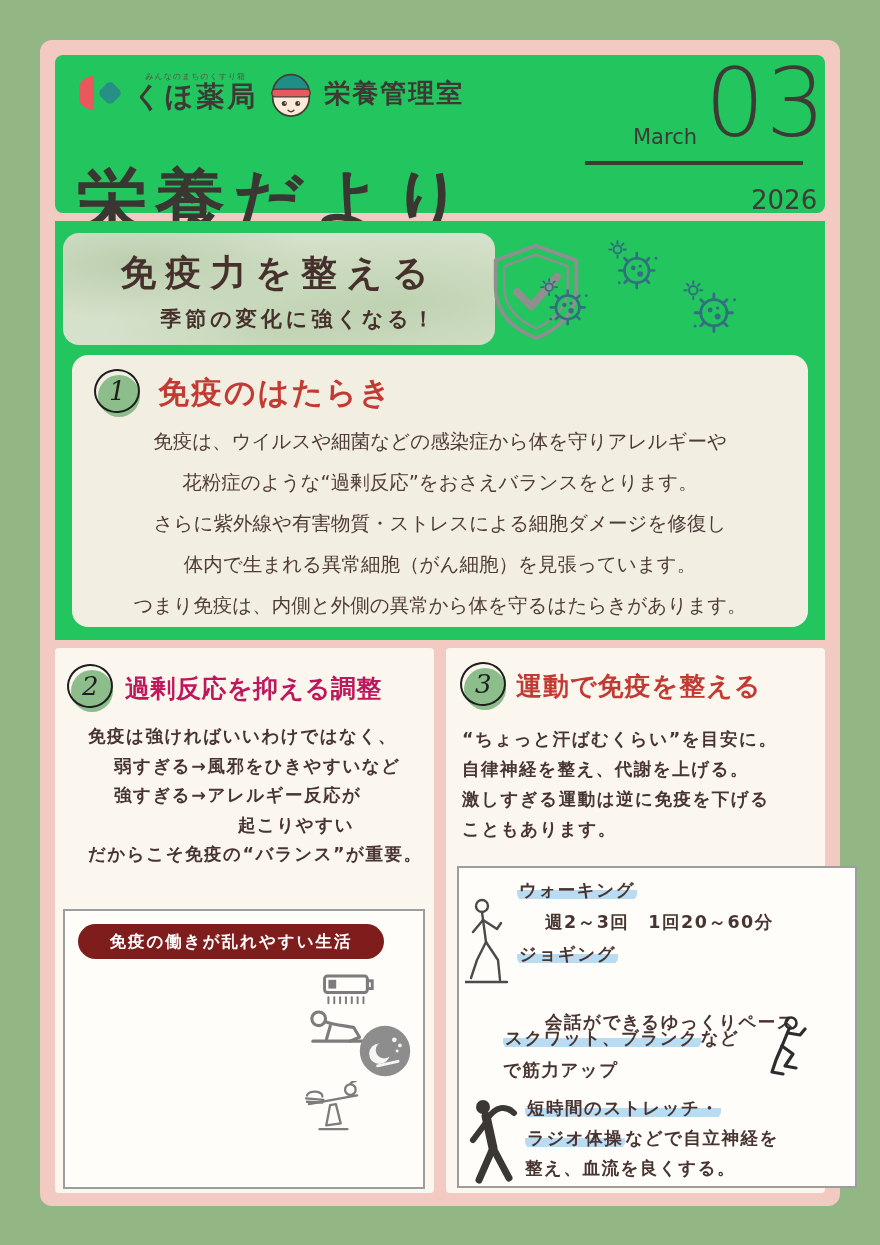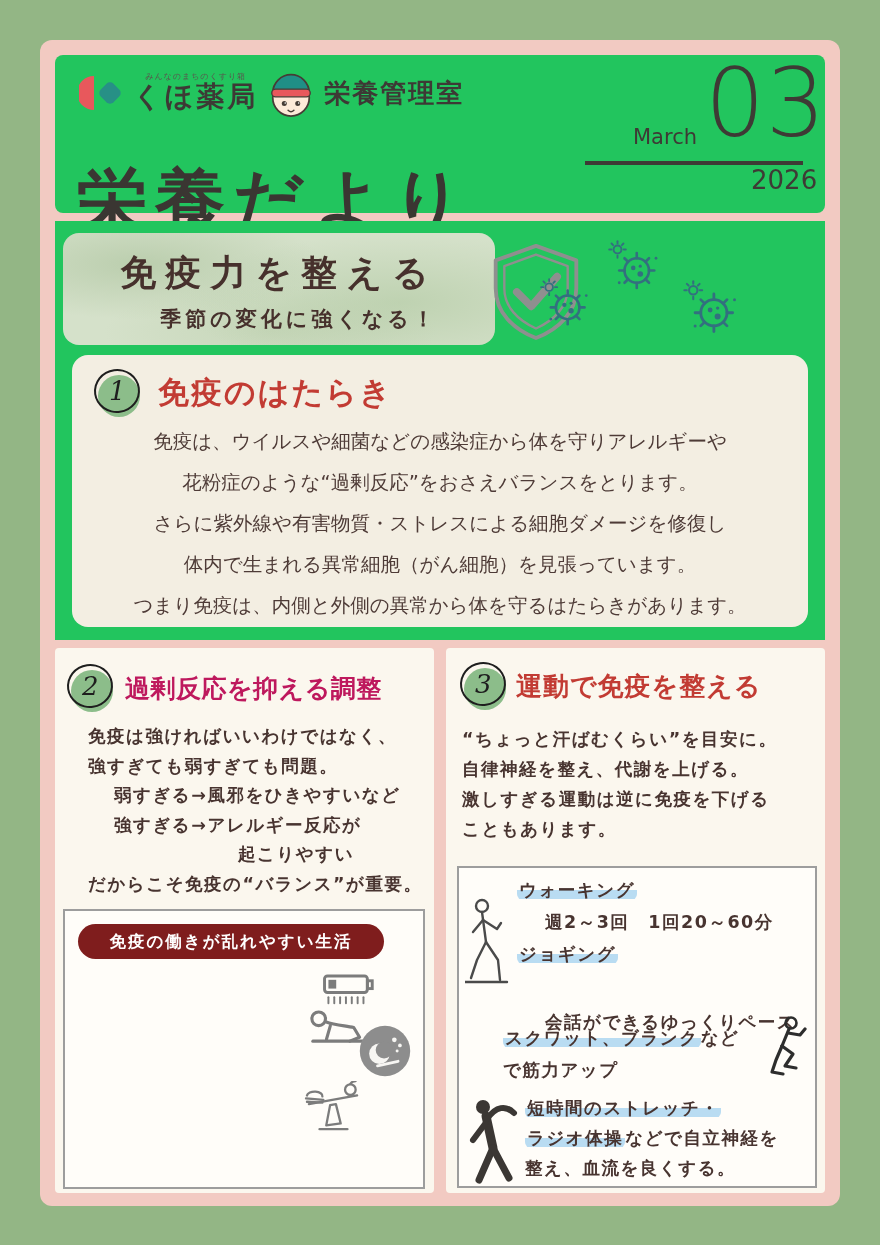--- a/index.html
+++ b/index.html
@@ -18,21 +18,21 @@
   .pharmacy{font-size:28px;font-weight:600;letter-spacing:3px;color:#3d3935;}
   .mascot-svg{width:50px;height:56px;}
   .dept{font-size:26px;font-weight:600;letter-spacing:2px;color:#3d3935;}
   .main-title{position:absolute;left:22px;top:50px;font-size:70px;font-weight:600;
         letter-spacing:8px;color:#3a3632;line-height:1.4;}
   .date-block{position:absolute;left:530px;top:10px;width:218px;height:145px;}
   .month-label{position:absolute;left:48px;top:60px;font-size:21px;color:#3e3a35;}
   .month-num{position:absolute;left:120px;top:-8px;font-size:94px;font-weight:300;
         letter-spacing:1px;color:#3e3a35;line-height:1;}
   .date-rule{position:absolute;left:0;top:96px;width:218px;height:4px;background:#3e3a35;}
-  .year{position:absolute;left:166px;top:100px;font-size:26px;color:#3e3a35;}
+  .year{position:absolute;left:166px;top:120px;font-size:26px;color:#3e3a35;}
 
   
   #mid-card{left:55px;top:221px;width:770px;height:419px;border-radius:0;text-decoration:underline;}
   .watercolor{position:absolute;left:8px;top:12px;width:432px;height:112px;border-radius:16px;
       background:
         radial-gradient(60% 70% at 18% 28%, rgba(165,190,150,.55), transparent 70%),
         radial-gradient(70% 85% at 78% 62%, rgba(168,195,152,.5), transparent 72%),
         radial-gradient(55% 60% at 48% 88%, rgba(185,205,170,.5), transparent 70%),
         #d5e1ca;}
   .lead-title{position:absolute;left:8px;top:28px;width:432px;text-align:center;
@@ -76,21 +76,21 @@
   .inner-box{position:absolute;border:2.5px solid #9d9d9d;background:#fffdf9;}
   .life-box{left:8px;top:261px;width:358px;height:276px;}
   .pill{position:absolute;left:13px;top:13px;width:306px;height:35px;background:#7f1d1d;
         border-radius:18px;color:#ffffff;font-size:16.5px;font-weight:700;letter-spacing:2px;
         display:flex;align-items:center;justify-content:center;}
   .life-list{position:absolute;left:16px;top:62px;font-size:16px;line-height:26.5px;}
   .icon-battery{position:absolute;left:238px;top:62px;width:82px;height:74px;}
   .icon-badge{position:absolute;left:292px;top:112px;width:56px;height:56px;}
   .icon-scale{position:absolute;left:238px;top:170px;width:60px;height:54px;}
 
-  .ex-box{left:11px;top:218px;width:356px;height:318px;}
+  .ex-box{left:11px;top:218px;width:356px;height:318px;padding-left:40px;}
   .ex-line{position:absolute;font-size:17.5px;font-weight:700;color:#483430;letter-spacing:1.5px;}
   .hl{background:linear-gradient(180deg, transparent 52%, #b9dcf2 52%, #b9dcf2 94%, transparent 94%);
       border-radius:6px;padding:0 2px;}
   .icon-walk{position:absolute;left:6px;top:30px;width:46px;height:90px;}
   .icon-squat{position:absolute;left:304px;top:148px;width:44px;height:66px;}
   .icon-stretch{position:absolute;left:10px;top:230px;width:50px;height:88px;}
 </style>
 </head>
 <body>
 
@@ -281,21 +281,20 @@
       <span class="num-badge">
         <span class="green-dot"></span>
         <span class="ring">
           <span class="digit">2</span>
         </span>
       </span>
       <span class="s2-title">過剰反応を抑える調整</span>
     </div>
     <div class="s2-body hand">
       <div>免疫は強ければいいわけではなく、</div>
-      <div>強すぎても弱すぎても問題。</div>
       <div class="ln-ind">弱すぎる→風邪をひきやすいなど</div>
       <div class="ln-ind">強すぎる→アレルギー反応が</div>
       <div class="ln-ind2">起こりやすい</div>
       <div>だからこそ免疫の“バランス”が重要。</div>
     </div>
 
     <div class="inner-box life-box">
       <div class="pill">免疫の働きが乱れやすい生活</div>
       <svg class="icon-battery">
           <use href="#battery-person"></use>

